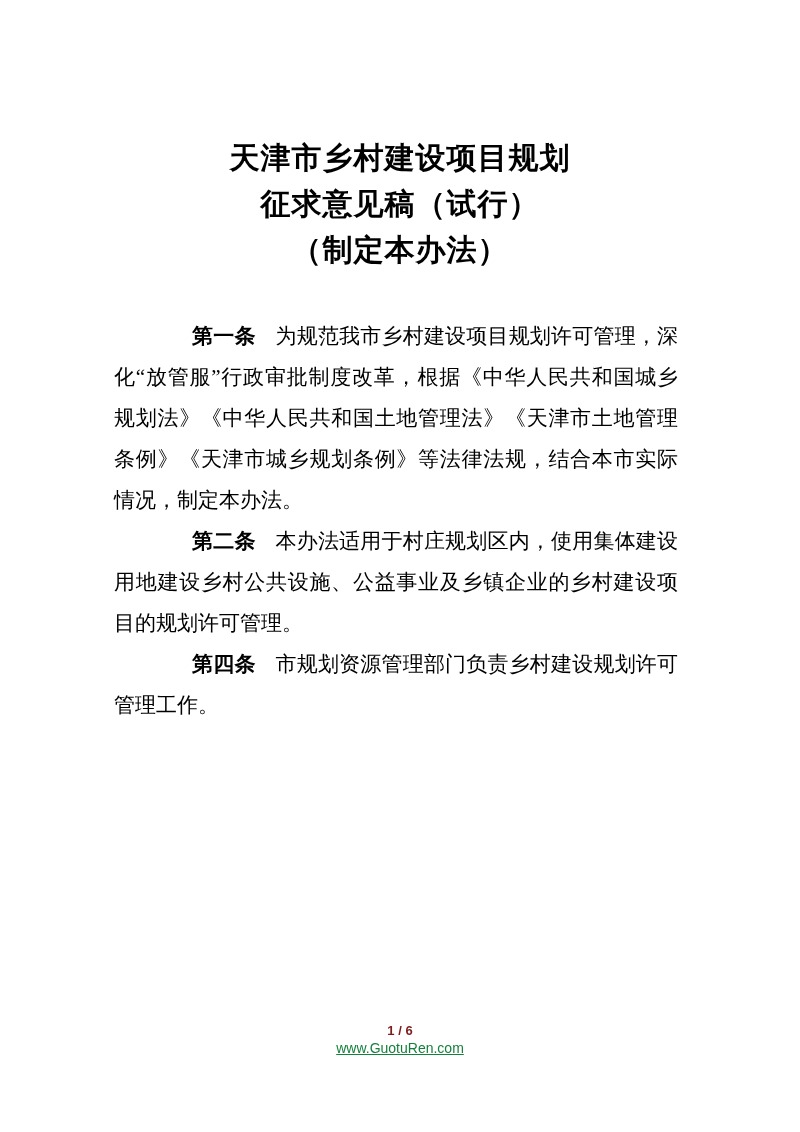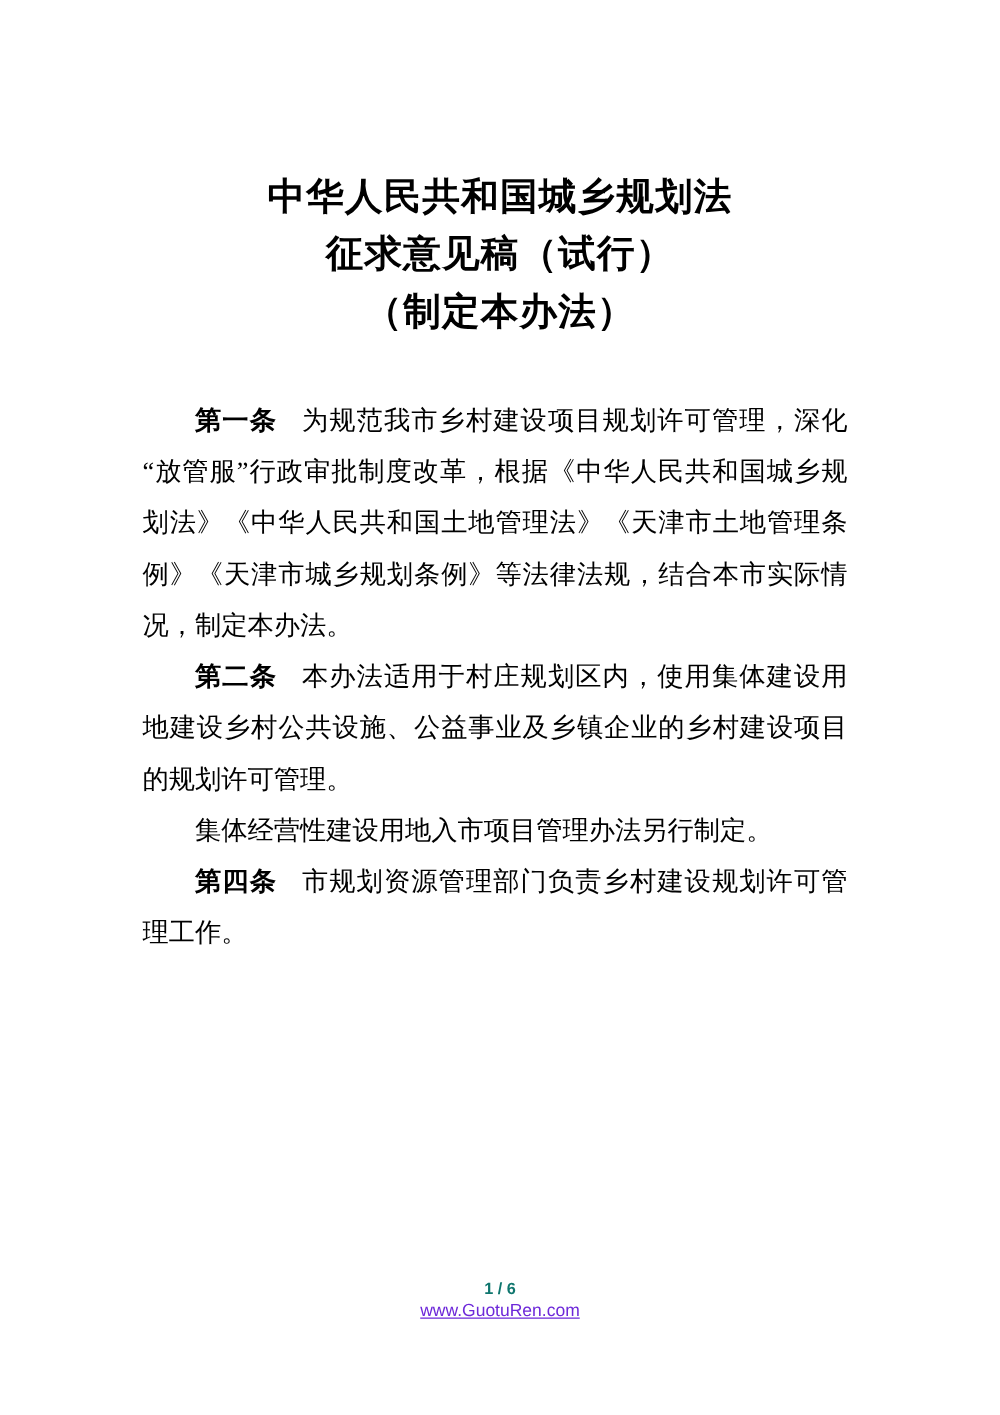--- a/index.html
+++ b/index.html
@@ -29,59 +29,58 @@
   }
   .para {
     margin: 0;
     font-size: 21px;
     line-height: 41px;
     text-indent: 2em;
     text-align: justify;
     text-justify: inter-character;
   }
   .para-label { font-weight: bold; }
-  .para-label:not(:empty) { margin-right: 0.95em; }
+  .para-label:not(:empty) { margin-right: 0.95em; margin-left: 36px; }
   .footer {
     position: absolute;
     top: 1022px;
     left: 0;
     width: 100%;
     text-align: center;
     font-family: "Liberation Sans", "DejaVu Sans", sans-serif;
   }
   .page-num {
     font-size: 13px;
     font-weight: bold;
-    color: #0f766e;
+    color: #7f1d1d;
     line-height: 17px;
   }
   .footer-link {
     display: inline-block;
     font-size: 14px;
     line-height: 18px;
-    color: #6d28d9;
+    color: #15803d;
     text-decoration: underline;
     cursor: pointer;
   }
 </style>
 </head>
 <body>
 
 <div class="page">
 
   <div class="title-block">
-    <div class="title-line">中华人民共和国城乡规划法</div>
+    <div class="title-line">天津市乡村建设项目规划</div>
     <div class="title-line">征求意见稿（试行）</div>
     <div class="title-line">（制定本办法）</div>
   </div>
 
   <div class="content">
     <p class="para"><span class="para-label">第一条</span><span class="para-text">为规范我市乡村建设项目规划许可管理，深化“放管服”行政审批制度改革，根据《中华人民共和国城乡规划法》《中华人民共和国土地管理法》《天津市土地管理条例》《天津市城乡规划条例》等法律法规，结合本市实际情况，制定本办法。</span></p>
     <p class="para"><span class="para-label">第二条</span><span class="para-text">本办法适用于村庄规划区内，使用集体建设用地建设乡村公共设施、公益事业及乡镇企业的乡村建设项目的规划许可管理。</span></p>
-    <p class="para"><span class="para-label"></span><span class="para-text">集体经营性建设用地入市项目管理办法另行制定。</span></p>
     <p class="para"><span class="para-label">第四条</span><span class="para-text">市规划资源管理部门负责乡村建设规划许可管理工作。</span></p>
   </div>
 
   <div class="footer">
     <div class="page-num">1 / 6</div>
     <a class="footer-link">www.GuotuRen.com</a>
   </div>
 
 </div>
 

